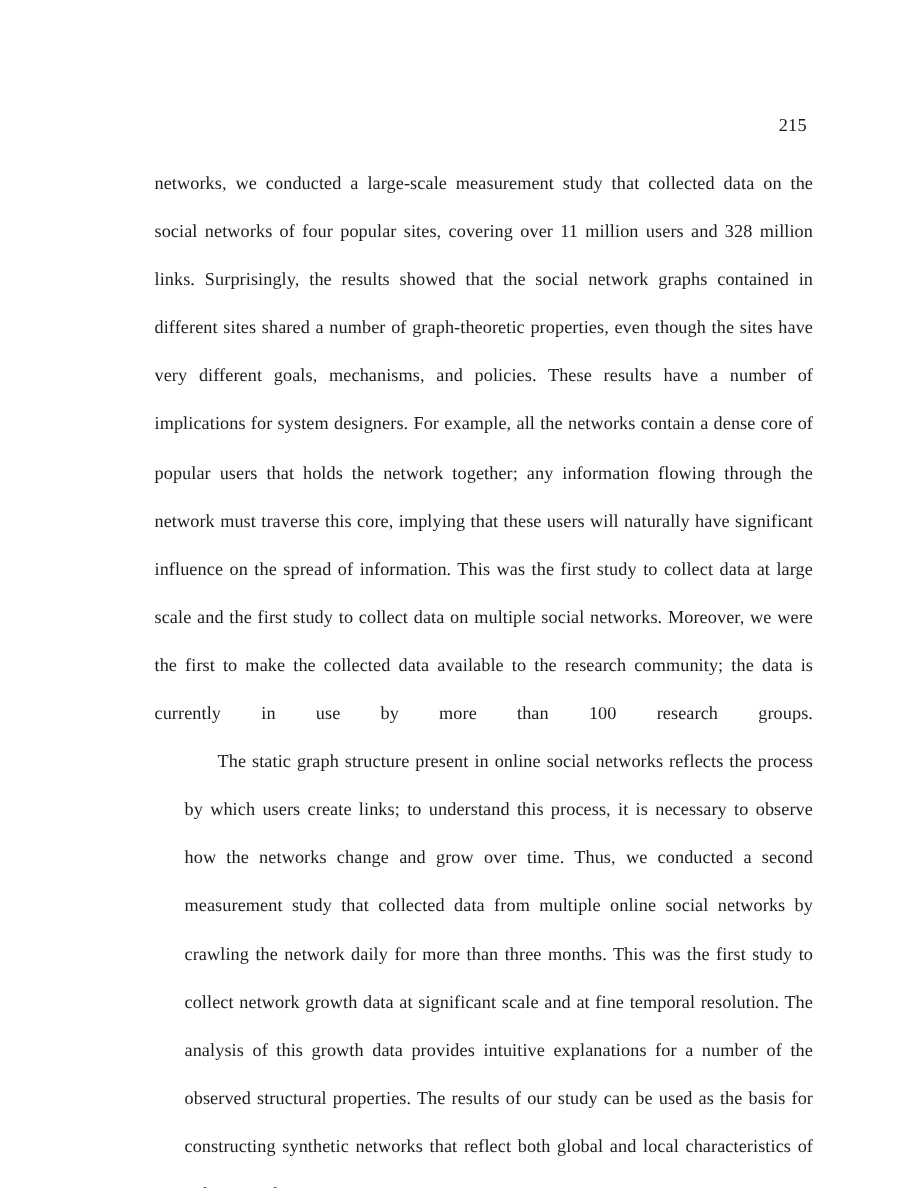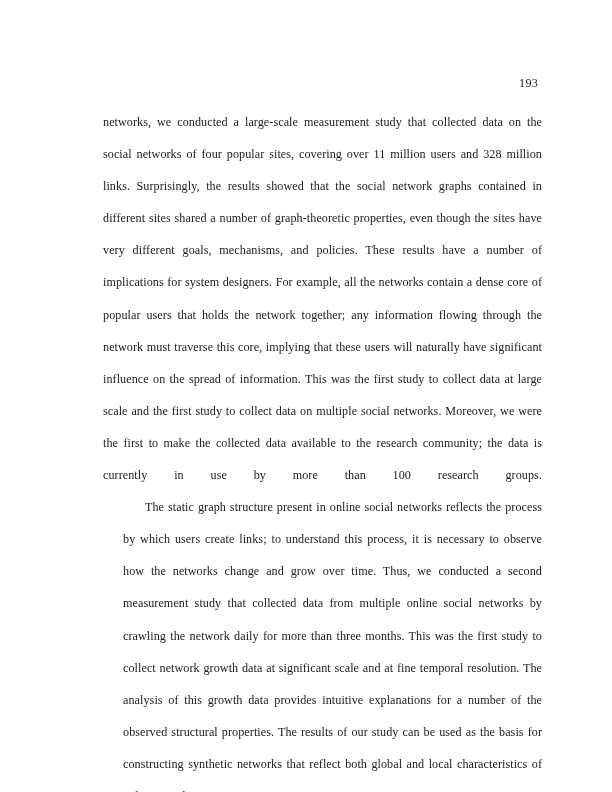--- a/index.html
+++ b/index.html
@@ -68,21 +68,21 @@
   }
   p.lastleft {
     text-align-last: left;
   }
 </style>
 </head>
 <body>
 
 <div class="page">
 
-  <div class="folio">193</div>
+  <div class="folio">215</div>
 
   <div class="textblock">
 
     <p class="para fulljust">networks, we conducted a large-scale measurement study that collected data on the social networks of four popular sites, covering over 11 million users and 328 million links. Surprisingly, the results showed that the social network graphs contained in different sites shared a number of graph-theoretic properties, even though the sites have very different goals, mechanisms, and policies. These results have a number of implications for system designers. For example, all the networks contain a dense core of popular users that holds the network together; any information flowing through the network must traverse this core, implying that these users will naturally have significant influence on the spread of information. This was the first study to collect data at large scale and the first study to collect data on multiple social networks. Moreover, we were the first to make the collected data available to the research community; the data is currently in use by more than 100 research groups.</p>
 
     <p class="para indent lastleft">The static graph structure present in online social networks reflects the process by which users create links; to understand this process, it is necessary to observe how the networks change and grow over time. Thus, we conducted a second measurement study that collected data from multiple online social networks by crawling the network daily for more than three months. This was the first study to collect network growth data at significant scale and at fine temporal resolution. The analysis of this growth data provides intuitive explanations for a number of the observed structural properties. The results of our study can be used as the basis for constructing synthetic networks that reflect both global and local characteristics of online social</p>
 
   </div>
 
 </div>

